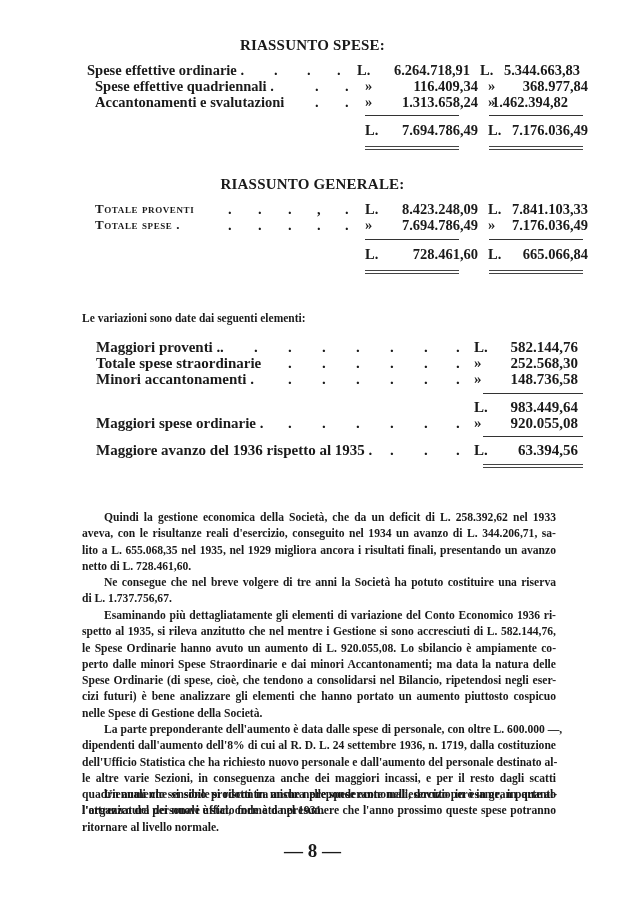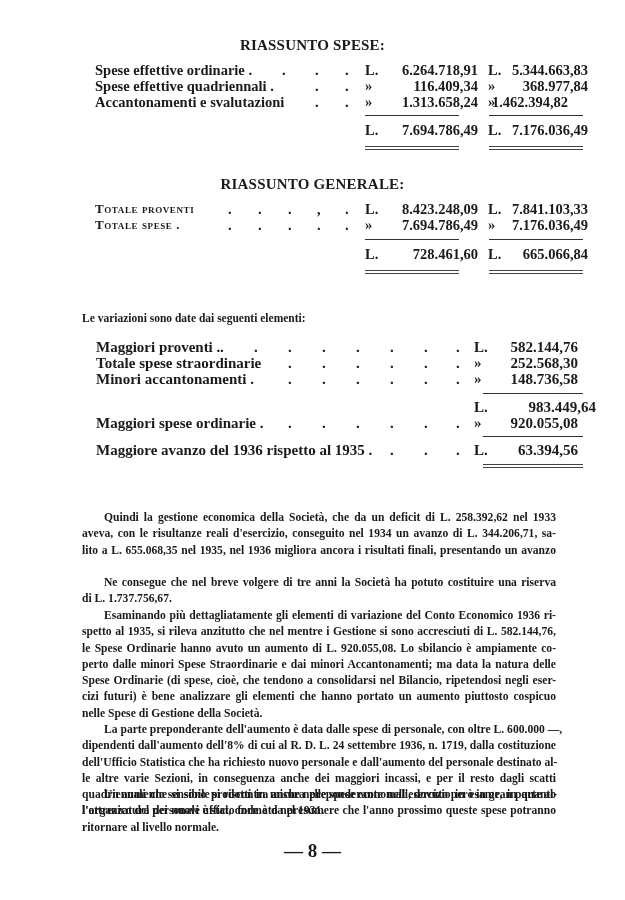--- a/index.html
+++ b/index.html
@@ -31,21 +31,21 @@
   .para .line { display: block; text-align: justify; text-align-last: justify; height: 16.3px; white-space: nowrap; }
   .para .line.last { text-align-last: left; }
   .para .line.indent { padding-left: 22px; }
   .pagenum { left: 0; width: 625px; top: 840px; text-align: center; font-size: 19px; font-weight: bold; font-family: "Liberation Serif", serif; }
 </style>
 </head>
 <body>
 
 <div class="abs heading" style="top:37px;">RIASSUNTO SPESE:</div>
 
-<div class="row" style="left:95px; top:62px; width:470px;">
+<div class="row" style="left:87px; top:62px; width:470px;">
   <span class="label">Spese effettive ordinarie .</span>
   <span class="dots">
       <span style="left:187px">.</span>
       <span style="left:220px">.</span>
       <span style="left:250px">.</span>
     </span>
   <span class="cur" style="left:270px">L.</span>
   <span class="val" style="left:280px; width:103px">6.264.718,91</span>
   <span class="cur" style="left:393px">L.</span>
   <span class="val" style="left:400px; width:93px">5.344.663,83</span>
@@ -163,21 +163,21 @@
       <span style="left:294px">.</span>
       <span style="left:328px">.</span>
       <span style="left:360px">.</span>
     </span>
   <span class="cur" style="left:378px">»</span>
   <span class="val" style="left:395px; width:87px">148.736,58</span>
 </div>
 <div class="rule" style="left:483px; top:393px; width:100px;"></div>
 <div class="row" style="left:96px; top:399px; width:470px; font-size:15px;">
   <span class="cur" style="left:378px">L.</span>
-  <span class="val" style="left:413px; width:87px">983.449,64</span>
+  <span class="val" style="left:395px; width:87px">983.449,64</span>
 </div>
 <div class="row" style="left:96px; top:415px; width:470px; font-size:15px;">
   <span class="label">Maggiori spese ordinarie .</span>
   <span class="dots">
       <span style="left:192px">.</span>
       <span style="left:226px">.</span>
       <span style="left:260px">.</span>
       <span style="left:294px">.</span>
       <span style="left:328px">.</span>
       <span style="left:360px">.</span>
@@ -194,21 +194,22 @@
       <span style="left:360px">.</span>
     </span>
   <span class="cur" style="left:378px">L.</span>
   <span class="val" style="left:395px; width:87px">63.394,56</span>
 </div>
 <div class="drule" style="left:483px; top:464px; width:100px;"></div>
 
 <div class="para" style="top:510px;">
   <span class="line indent">Quindi la gestione economica della Società, che da un deficit di L. 258.392,62 nel 1933</span>
   <span class="line">aveva, con le risultanze reali d'esercizio, conseguito nel 1934 un avanzo di L. 344.206,71, sa-</span>
-  <span class="line">lito a L. 655.068,35 nel 1935, nel 1936 migliora ancora i risultati finali, presentando un avanzo</span>
+  <span class="line">lito a L. 655.068,35 nel 1935, nel 1929 migliora ancora i risultati finali, presentando un avanzo</span>
+  <span class="line last">netto di L. 728.461,60.</span>
 </div>
 <div class="para" style="top:575px;">
   <span class="line indent">Ne consegue che nel breve volgere di tre anni la Società ha potuto costituire una riserva</span>
   <span class="line last">di L. 1.737.756,67.</span>
 </div>
 <div class="para" style="top:608px;">
   <span class="line indent">Esaminando più dettagliatamente gli elementi di variazione del Conto Economico 1936 ri-</span>
   <span class="line">spetto al 1935, si rileva anzitutto che nel mentre i Gestione si sono accresciuti di L. 582.144,76,</span>
   <span class="line">le Spese Ordinarie hanno avuto un aumento di L. 920.055,08. Lo sbilancio è ampiamente co-</span>
   <span class="line">perto dalle minori Spese Straordinarie e dai minori Accantonamenti; ma data la natura delle</span>

